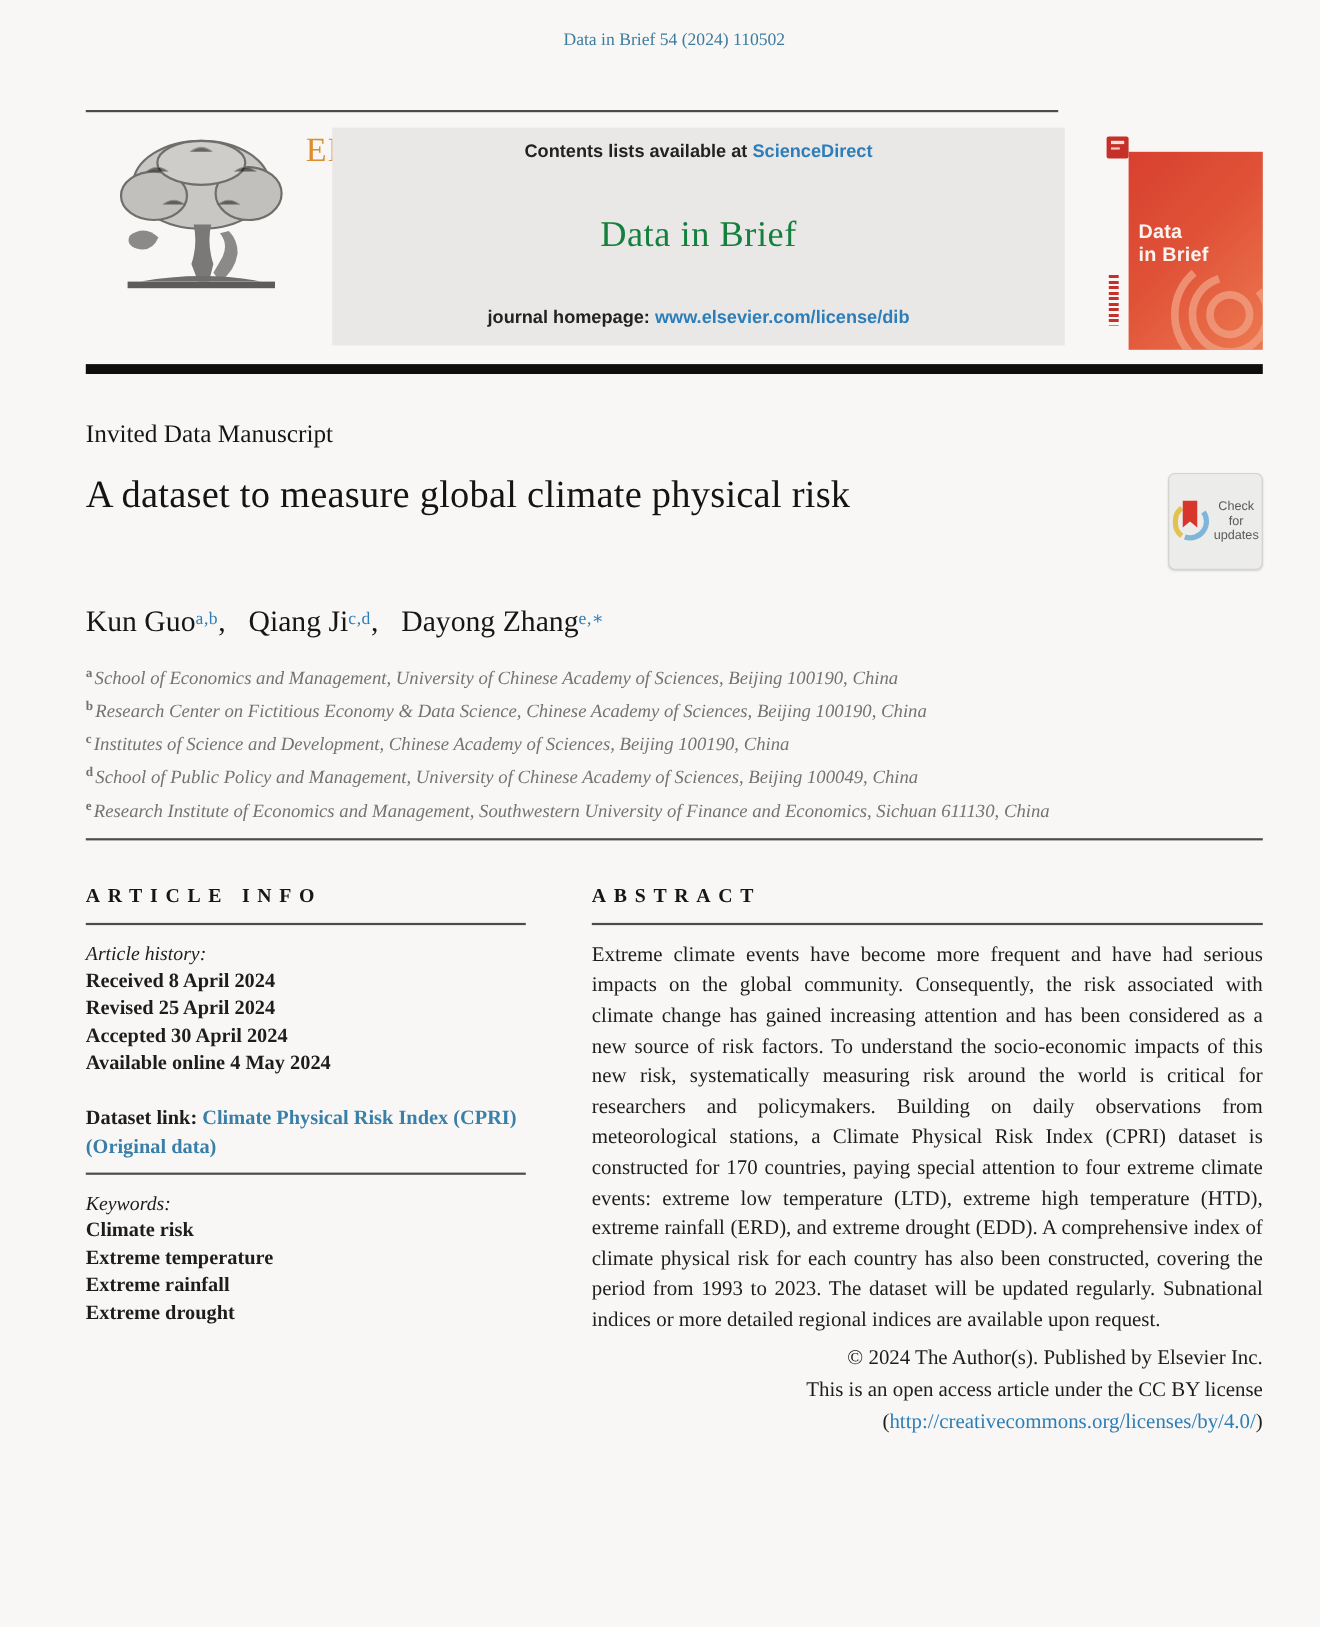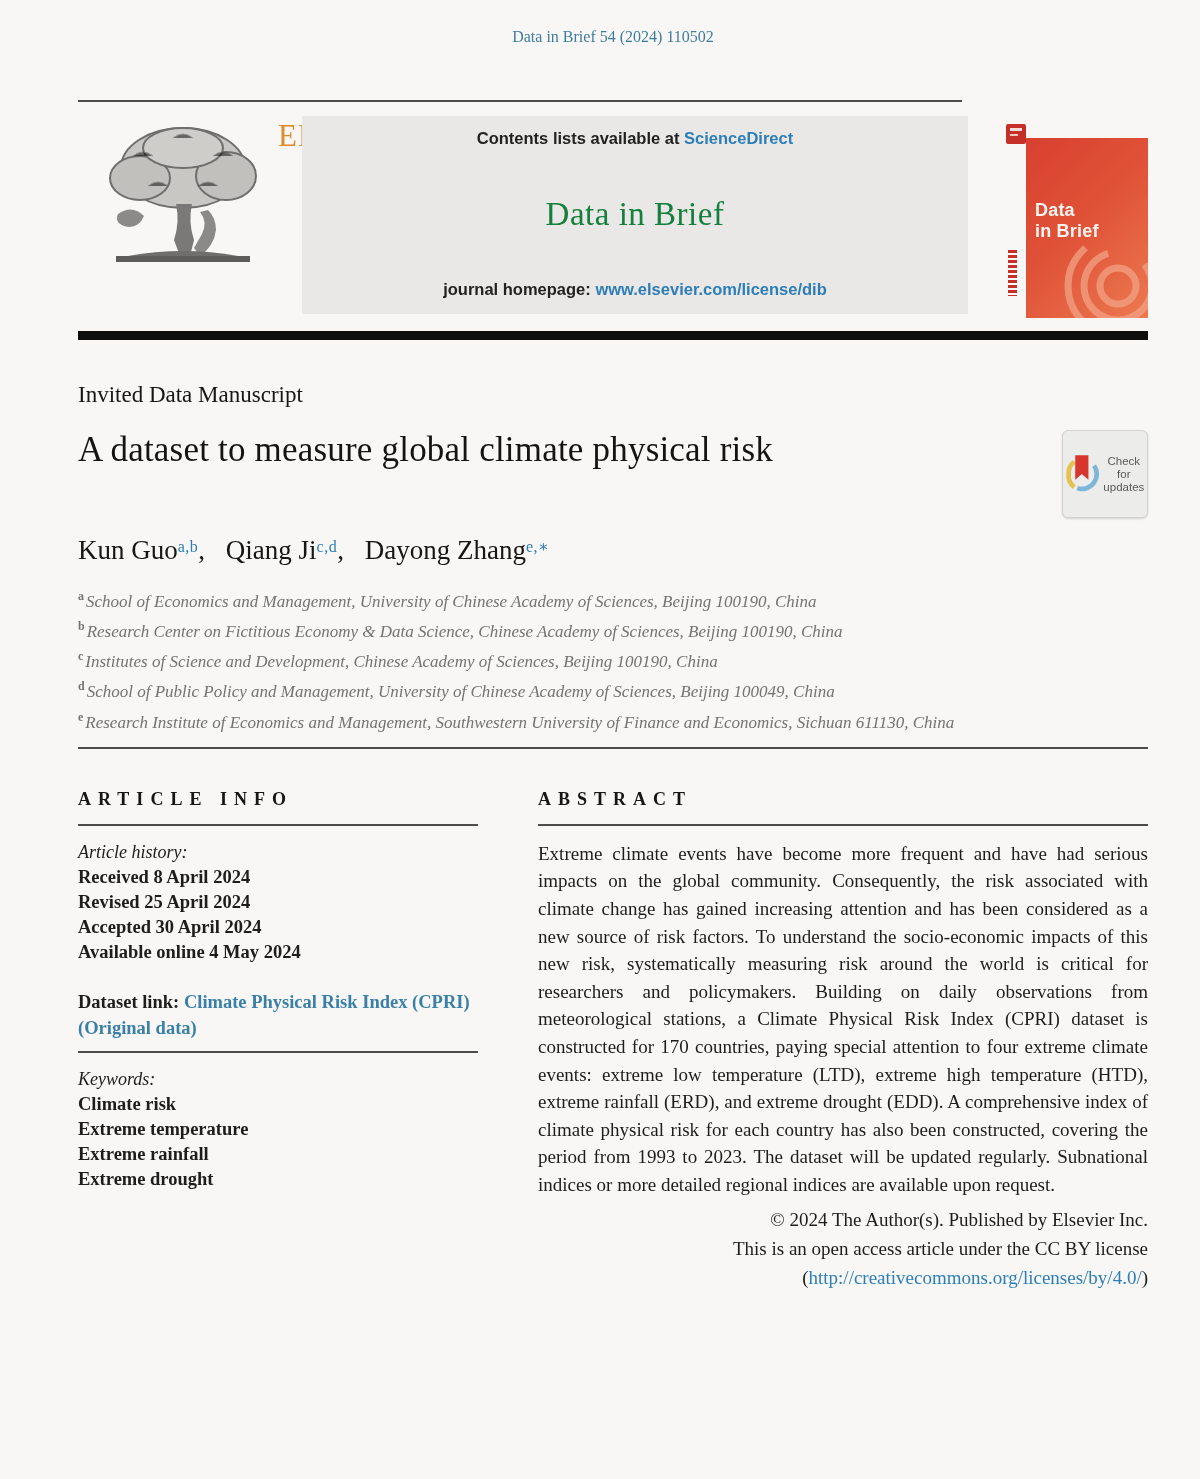--- a/index.html
+++ b/index.html
@@ -78,21 +78,21 @@
     width:84px; height:86px; background:#ececea; border:1px solid #d2d2d0;
     border-radius:6px; box-shadow:0 1px 2px rgba(0,0,0,.15);
     display:flex; flex-direction:row; align-items:center; cursor:pointer;
     margin-top:4px;
   }
   .badge-text {
     font-family:"Liberation Sans","DejaVu Sans",sans-serif;
     font-size:11.5px; line-height:13px; color:#5a5a5a; text-align:center; margin-top:1px;
   }
 
-  .authors { margin-top:17px; font-size:27px; color:#161616; }
+  .authors { margin-top:32px; font-size:27px; color:#161616; }
   .author { margin-right:14px; }
   .asup { font-size:16px; color:#2d7eb8; vertical-align:7px; letter-spacing:.5px; }
 
   .affils { margin-top:18px; max-width:980px; font-style:italic; font-size:17px; line-height:25.5px; color:#737373; }
   .affil sup { font-style:normal; font-size:12px; font-weight:700; margin-right:2px; }
 
   .rule-full { height:2px; background:#4c4c4c; margin-top:12px; }
 
   .columns { display:flex; margin-top:40px; }
   .col-left { width:400px; margin-right:60px; flex:none; }

